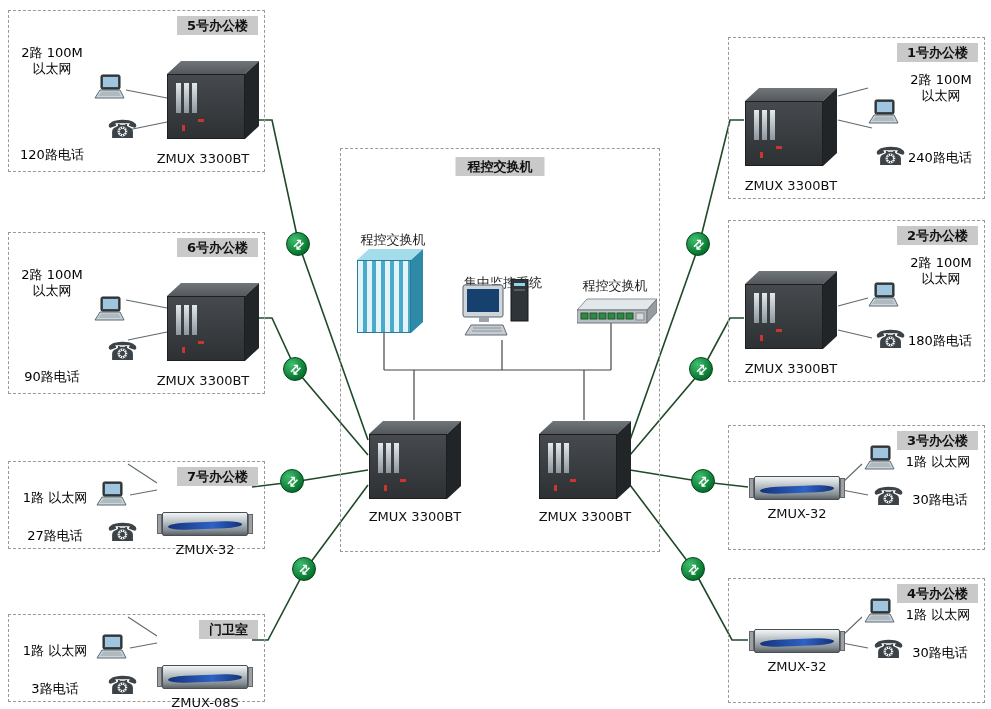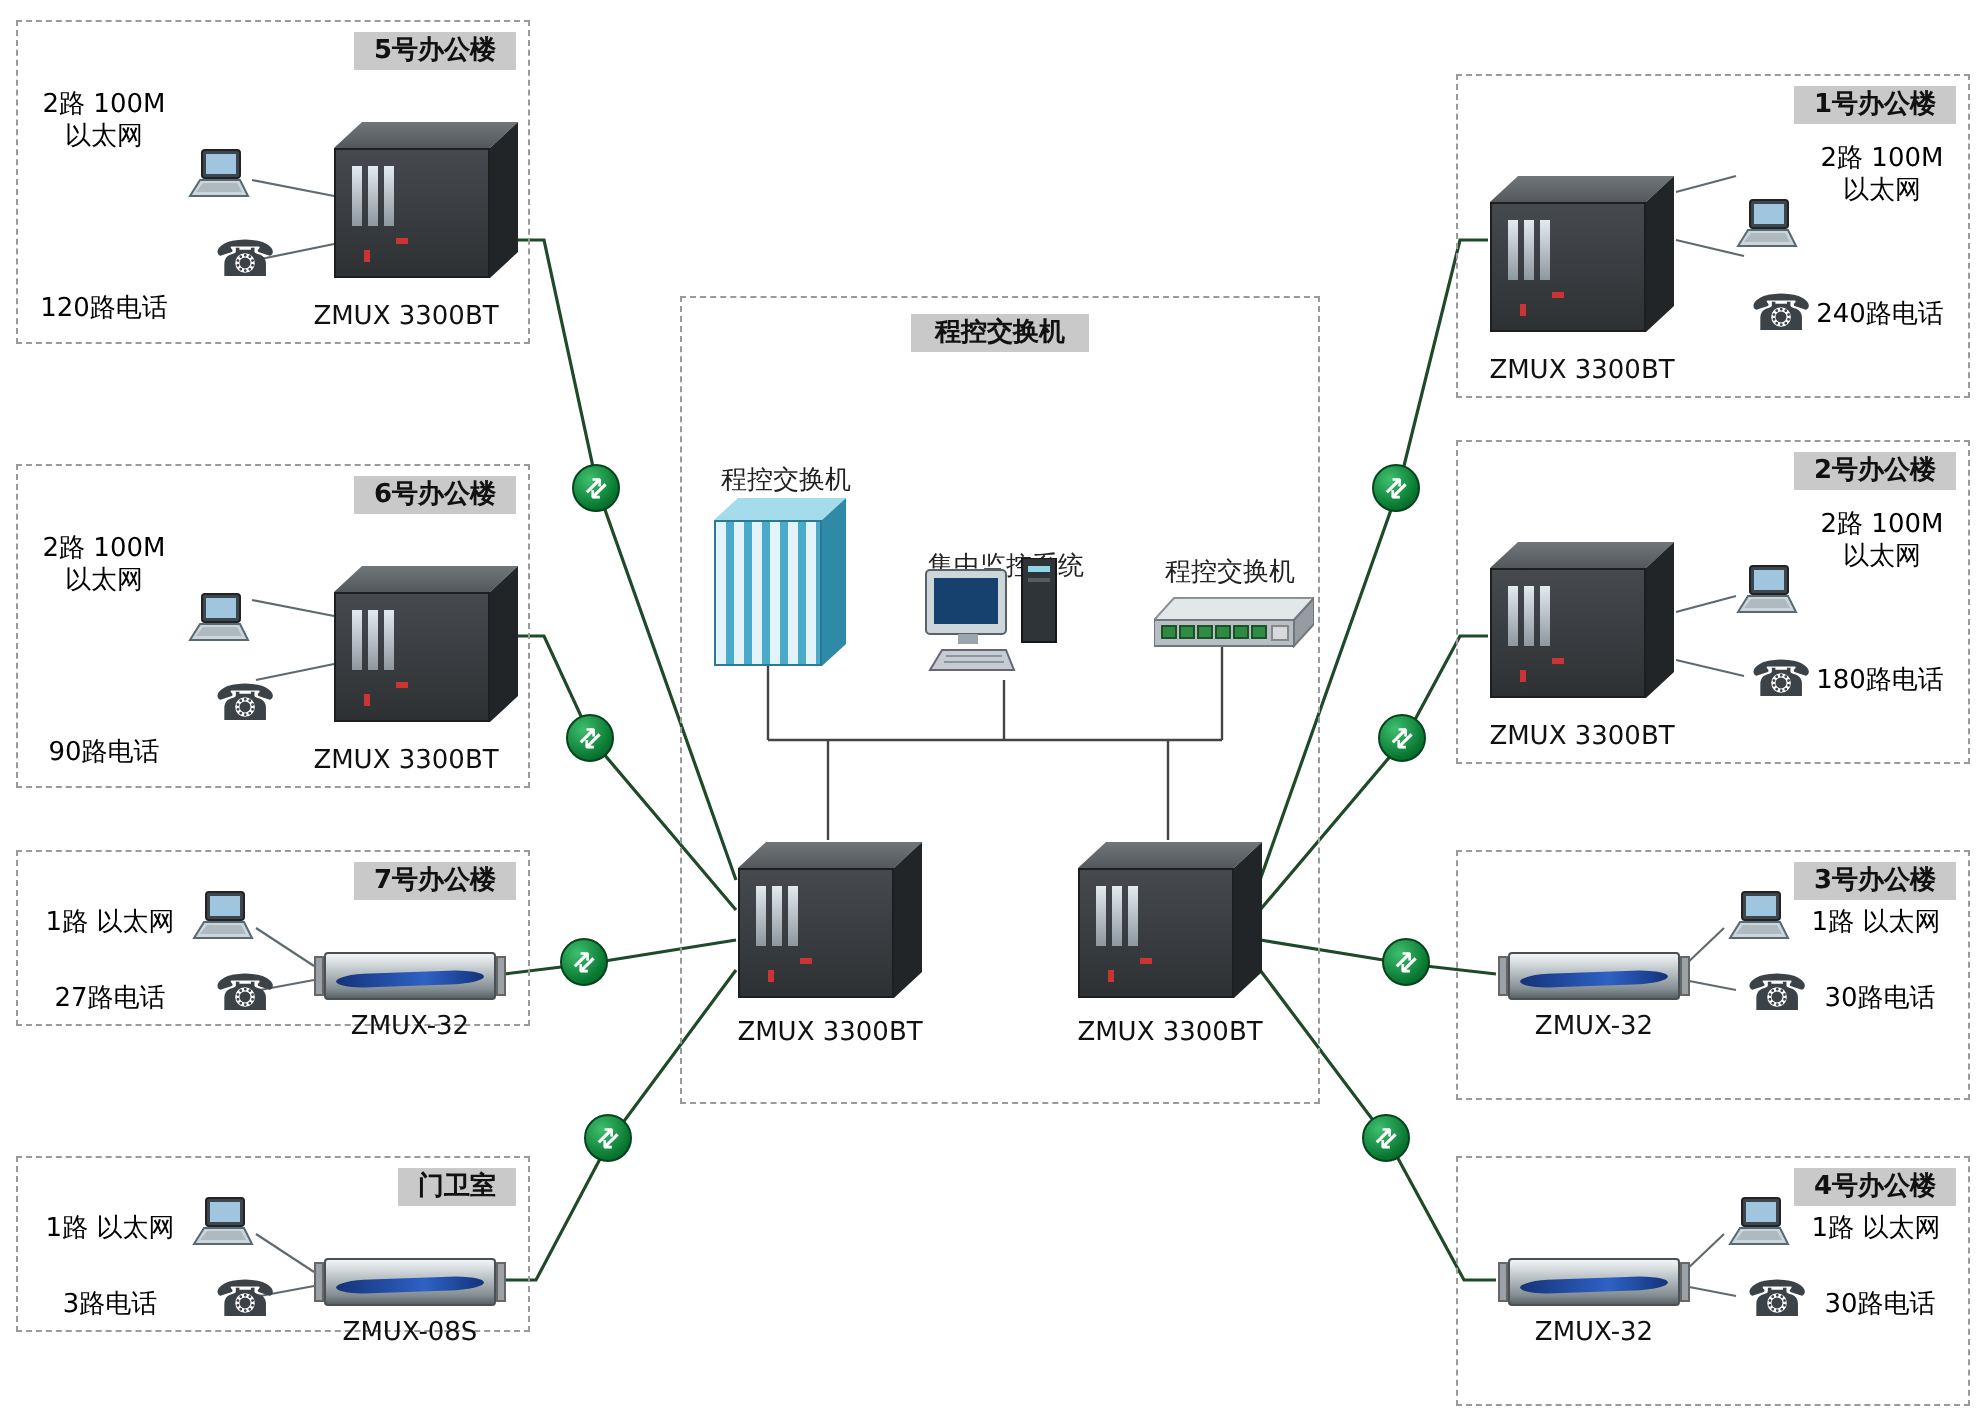--- a/index.html
+++ b/index.html
@@ -70,21 +70,21 @@
   .cab-left .dev-name{left:134px;top:140px;width:120px;}
 
   .cab-right{height:162px;}
   .cab-right .cab{left:16px;top:50px;}
   .cab-right .ic-laptop{left:138px;top:60px;}
   .cab-right .lbl-eth{right:4px;top:34px;width:78px;}
   .cab-right .ic-phone{left:146px;top:106px;}
   .cab-right .lbl-phone{right:2px;top:112px;width:84px;}
   .cab-right .dev-name{left:2px;top:140px;width:120px;}
 
-  .rack-left{height:88px;}
+  .rack-left{height:88px;margin-top:36px;}
   .rack-left .lbl-eth{left:4px;top:28px;width:84px;}
   .rack-left .ic-laptop{left:86px;top:18px;}
   .rack-left .lbl-phone{left:4px;top:66px;width:84px;}
   .rack-left .ic-phone{left:98px;top:58px;}
   .rack-left .rack{left:148px;top:50px;}
   .rack-left .dev-name{left:140px;top:80px;width:112px;}
 
   .rack-right{height:125px;}
   .rack-right .rack{left:20px;top:50px;}
   .rack-right .dev-name{left:12px;top:80px;width:112px;}

